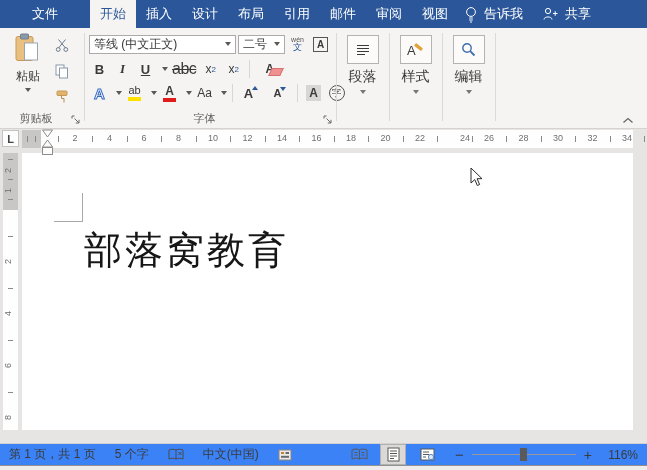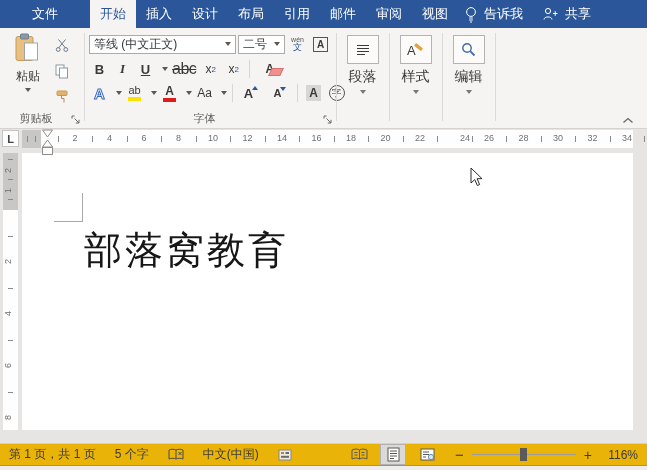--- a/index.html
+++ b/index.html
@@ -99,21 +99,21 @@
   .vtick{position:absolute;left:5px;width:5px;height:1px;background:#8a8a8a}
   .vnum{position:absolute;left:3px;font-size:9px;color:#6f6f6f;transform:rotate(-90deg);line-height:9px}
   .page{position:absolute;left:22px;top:3px;width:611px;height:277px;background:#fff}
   .cropmark{position:absolute;left:32px;top:40px;width:28px;height:28px;
             border-right:1px solid #a8a8a8;border-bottom:1px solid #a8a8a8}
   .doctext{position:absolute;left:62px;top:72px;font-size:38px;color:#161616;
            letter-spacing:3px;white-space:nowrap}
   .cursor{position:absolute;left:470px;top:17px;z-index:9}
 
   
-  .statusbar{position:absolute;top:443px;left:0;right:0;height:23px;background:#eab308;
+  .statusbar{position:absolute;top:443px;left:0;right:0;height:23px;background:#3b82f6;
              border-top:1px solid #d3d1cf;border-bottom:1px solid #919191;box-sizing:border-box;
              display:flex;align-items:center;font-size:12px;color:#3b3a39;padding:0 9px}
   .bstrip{position:absolute;top:466px;left:0;right:0;height:4px;background:#efedeb}
   .sitem{margin-right:19px;display:flex;align-items:center;cursor:default;white-space:nowrap}
   .sright{margin-left:auto;display:flex;align-items:center;cursor:default}
   .vbtn{width:24px;height:19px;display:flex;align-items:center;justify-content:center;margin-left:10px}
   .vbtn.sel{background:#dbd9d7;outline:1px solid #b3b1af}
   .zminus{font-size:15px;margin:0 8px 0 16px;color:#3b3a39}
   .ztrack{position:relative;width:104px;height:13px;display:flex;align-items:center}
   .ztrack .line{width:100%;height:1px;background:#9a9a9a}

